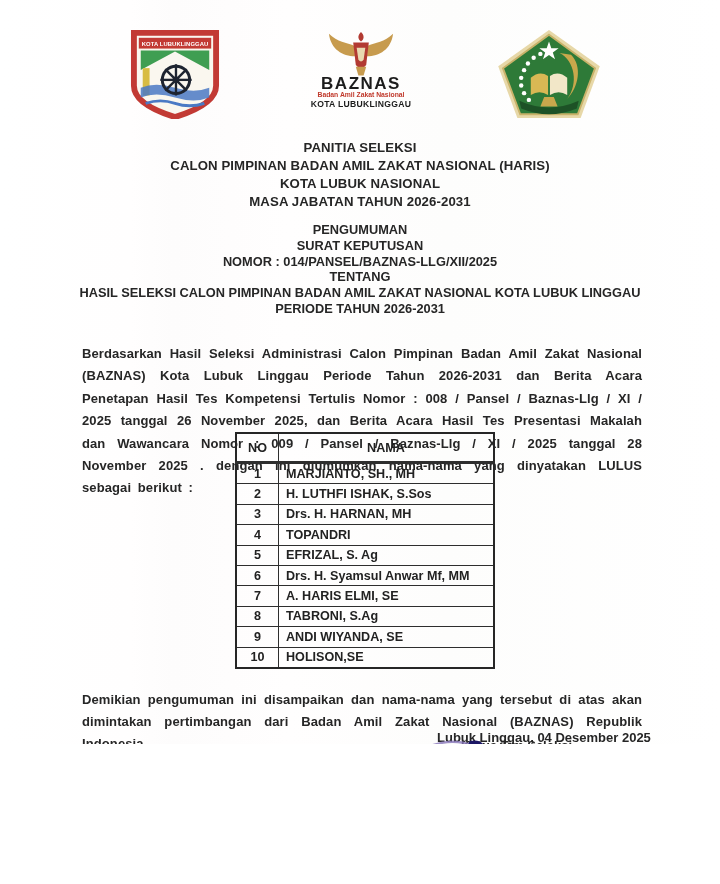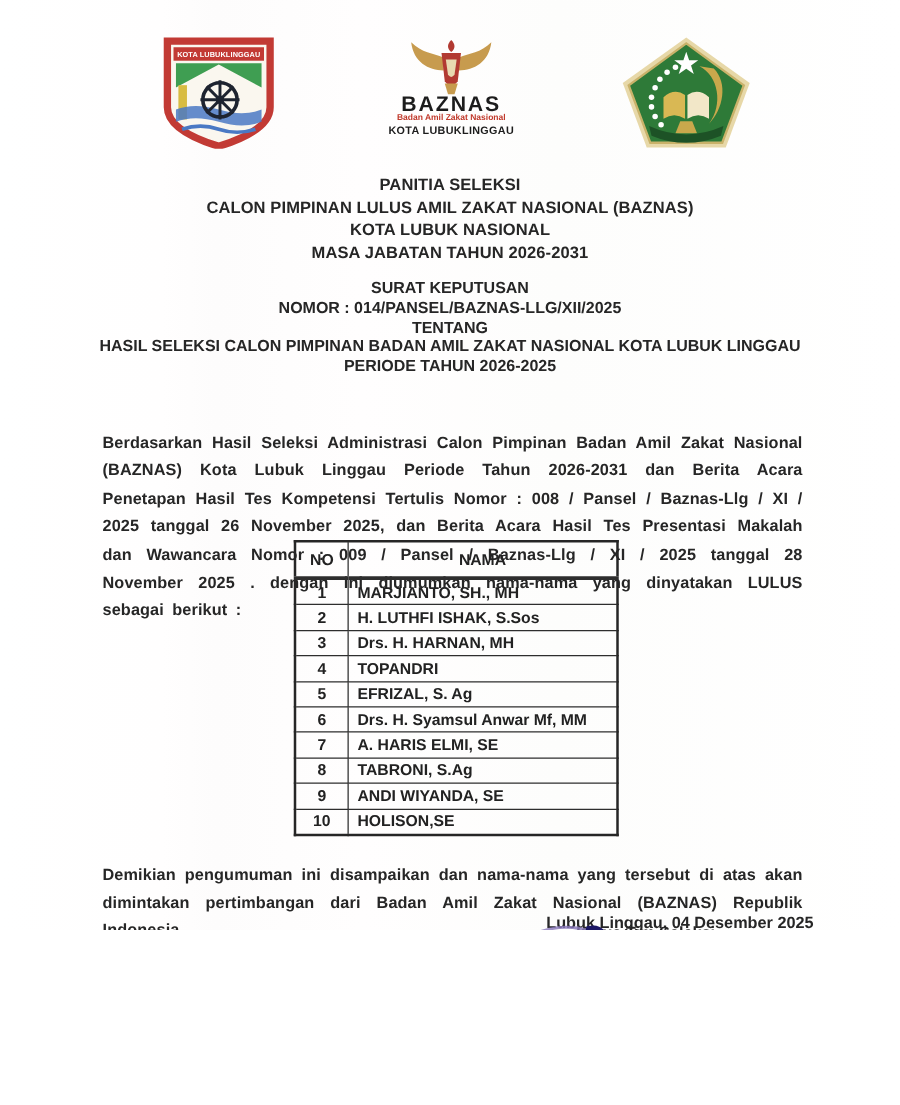--- a/index.html
+++ b/index.html
@@ -101,31 +101,32 @@
       <path d="M66,26 C82,34 86,58 74,74 C86,62 90,40 78,28 Z" fill="#c9a84c"></path>
       <path d="M36,52 Q45,44 54,50 L54,70 Q45,64 36,70 Z" fill="#d9b854"></path>
       <path d="M74,52 Q65,44 56,50 L56,70 Q65,64 74,70 Z" fill="#f2e7c8"></path>
       <path d="M50,72 L60,72 L64,82 L46,82 Z" fill="#c9a84c"></path>
       <path d="M24,76 Q55,90 86,76 L84,84 Q55,96 26,84 Z" fill="#1d5226"></path>
     </svg>
   </div>
 
   <div class="abs title-block">
     <div>PANITIA SELEKSI</div>
-    <div>CALON PIMPINAN LULUS AMIL ZAKAT NASIONAL (BAZNAS)</div>
+    <div>CALON PIMPINAN BADAN AMIL ZAKAT NASIONAL (HARIS)</div>
     <div>KOTA LUBUK NASIONAL</div>
     <div>MASA JABATAN TAHUN 2026-2031</div>
   </div>
 
   <div class="abs subject-block">
+    <div>PENGUMUMAN</div>
     <div>SURAT KEPUTUSAN</div>
     <div>NOMOR : 014/PANSEL/BAZNAS-LLG/XII/2025</div>
     <div>TENTANG</div>
     <div>HASIL SELEKSI CALON PIMPINAN BADAN AMIL ZAKAT NASIONAL KOTA LUBUK LINGGAU</div>
-    <div>PERIODE TAHUN 2026-2025</div>
+    <div>PERIODE TAHUN 2026-2031</div>
   </div>
 
   <p class="para opening">Berdasarkan Hasil Seleksi Administrasi Calon Pimpinan Badan Amil Zakat Nasional (BAZNAS) Kota Lubuk Linggau Periode Tahun 2026-2031 dan Berita Acara Penetapan Hasil Tes Kompetensi Tertulis Nomor : 008 / Pansel / Baznas-Llg / XI / 2025 tanggal 26 November 2025, dan Berita Acara Hasil Tes Presentasi Makalah dan Wawancara Nomor : 009 / Pansel / Baznas-Llg / XI / 2025 tanggal 28 November 2025 . dengan ini diumumkan nama-nama yang dinyatakan LULUS sebagai berikut :</p>
 
   <table class="result-table">
     <thead>
       <tr>
         <th>NO</th>
         <th class="nama">NAMA</th>
       </tr>

